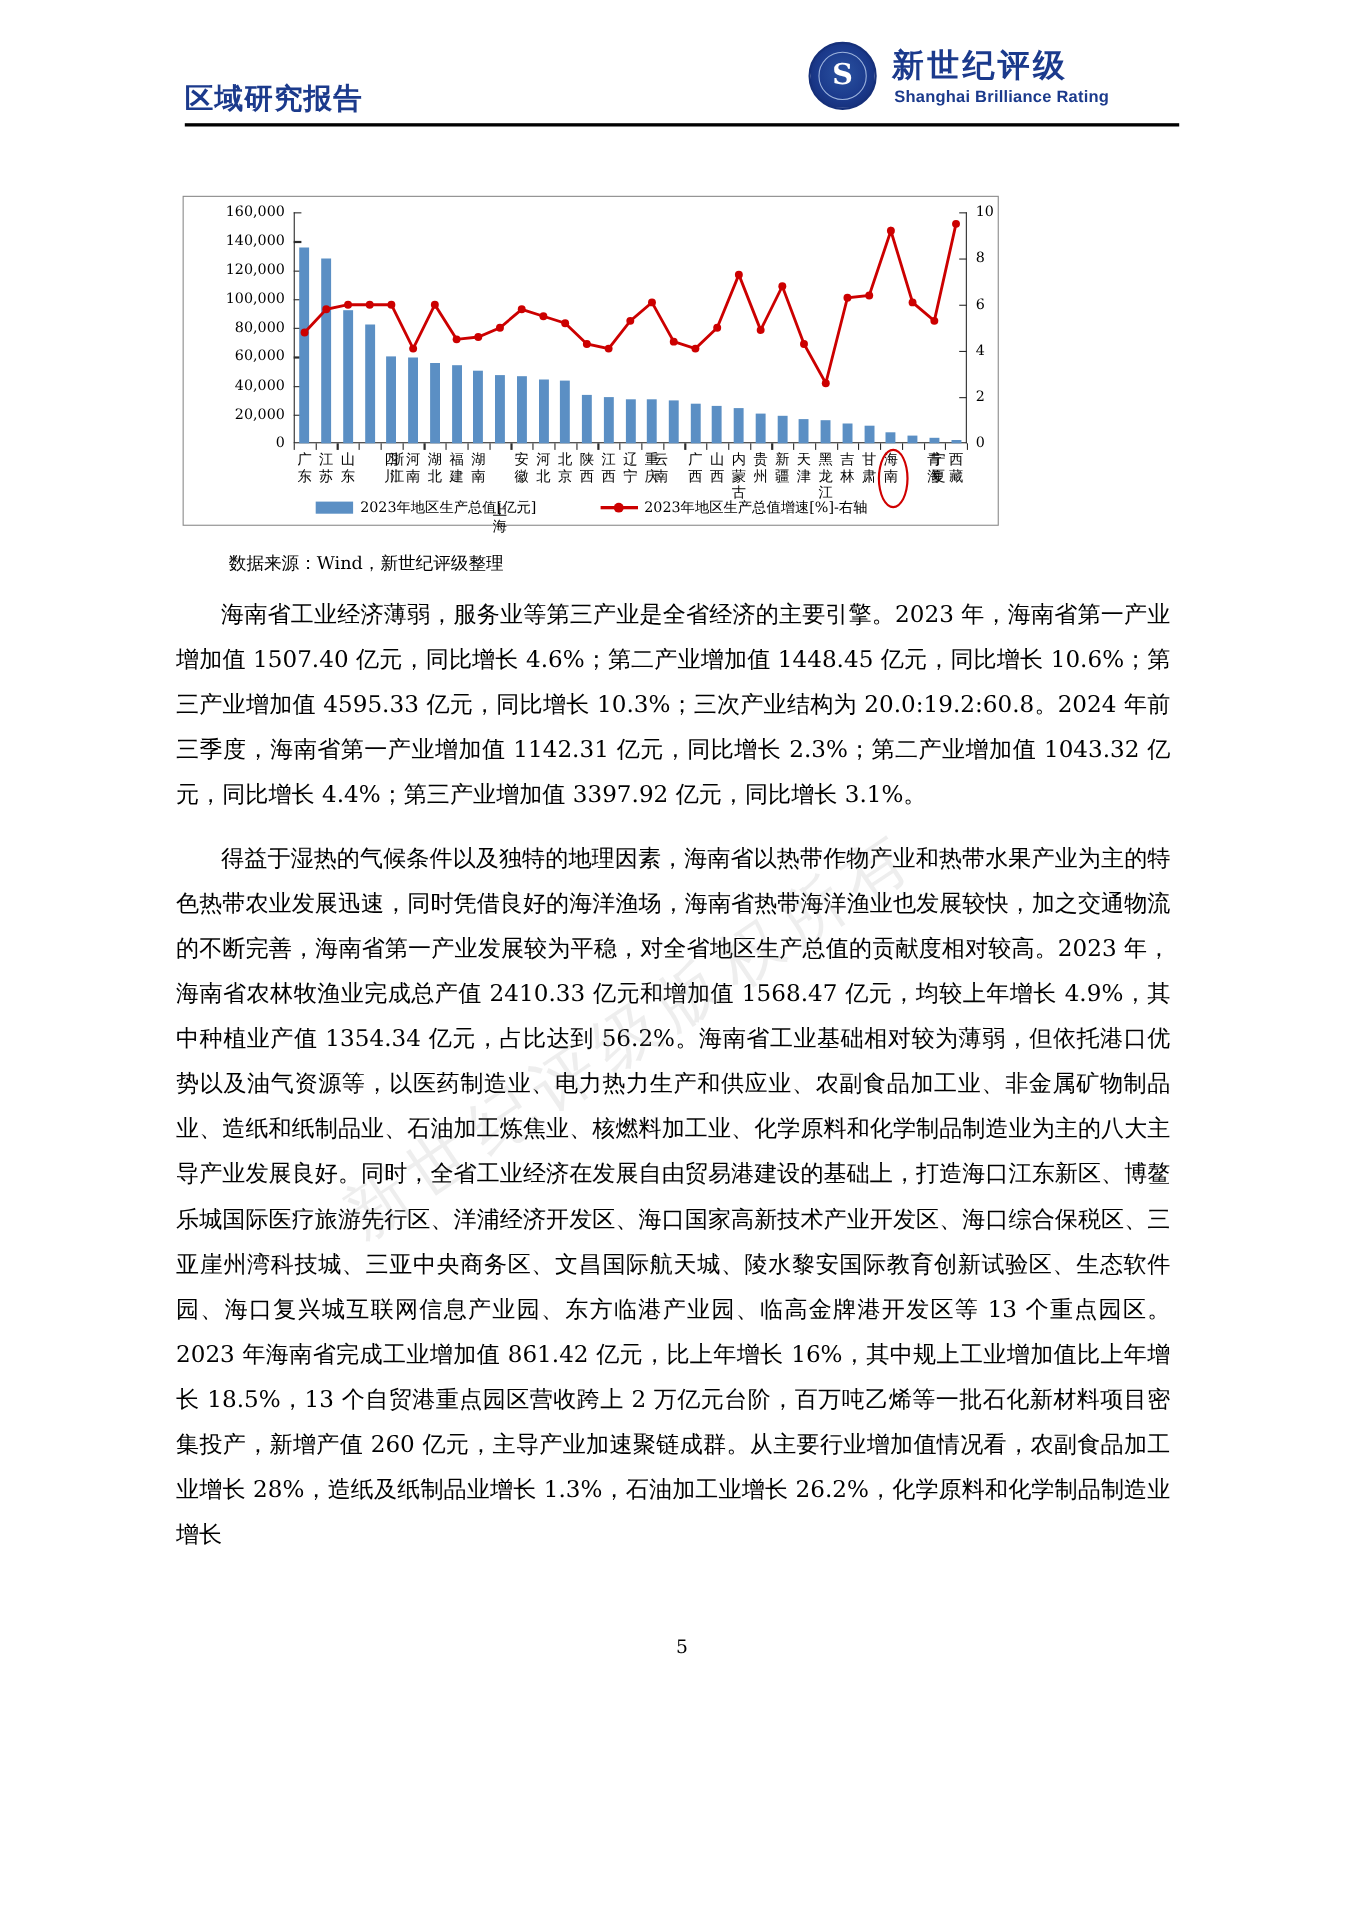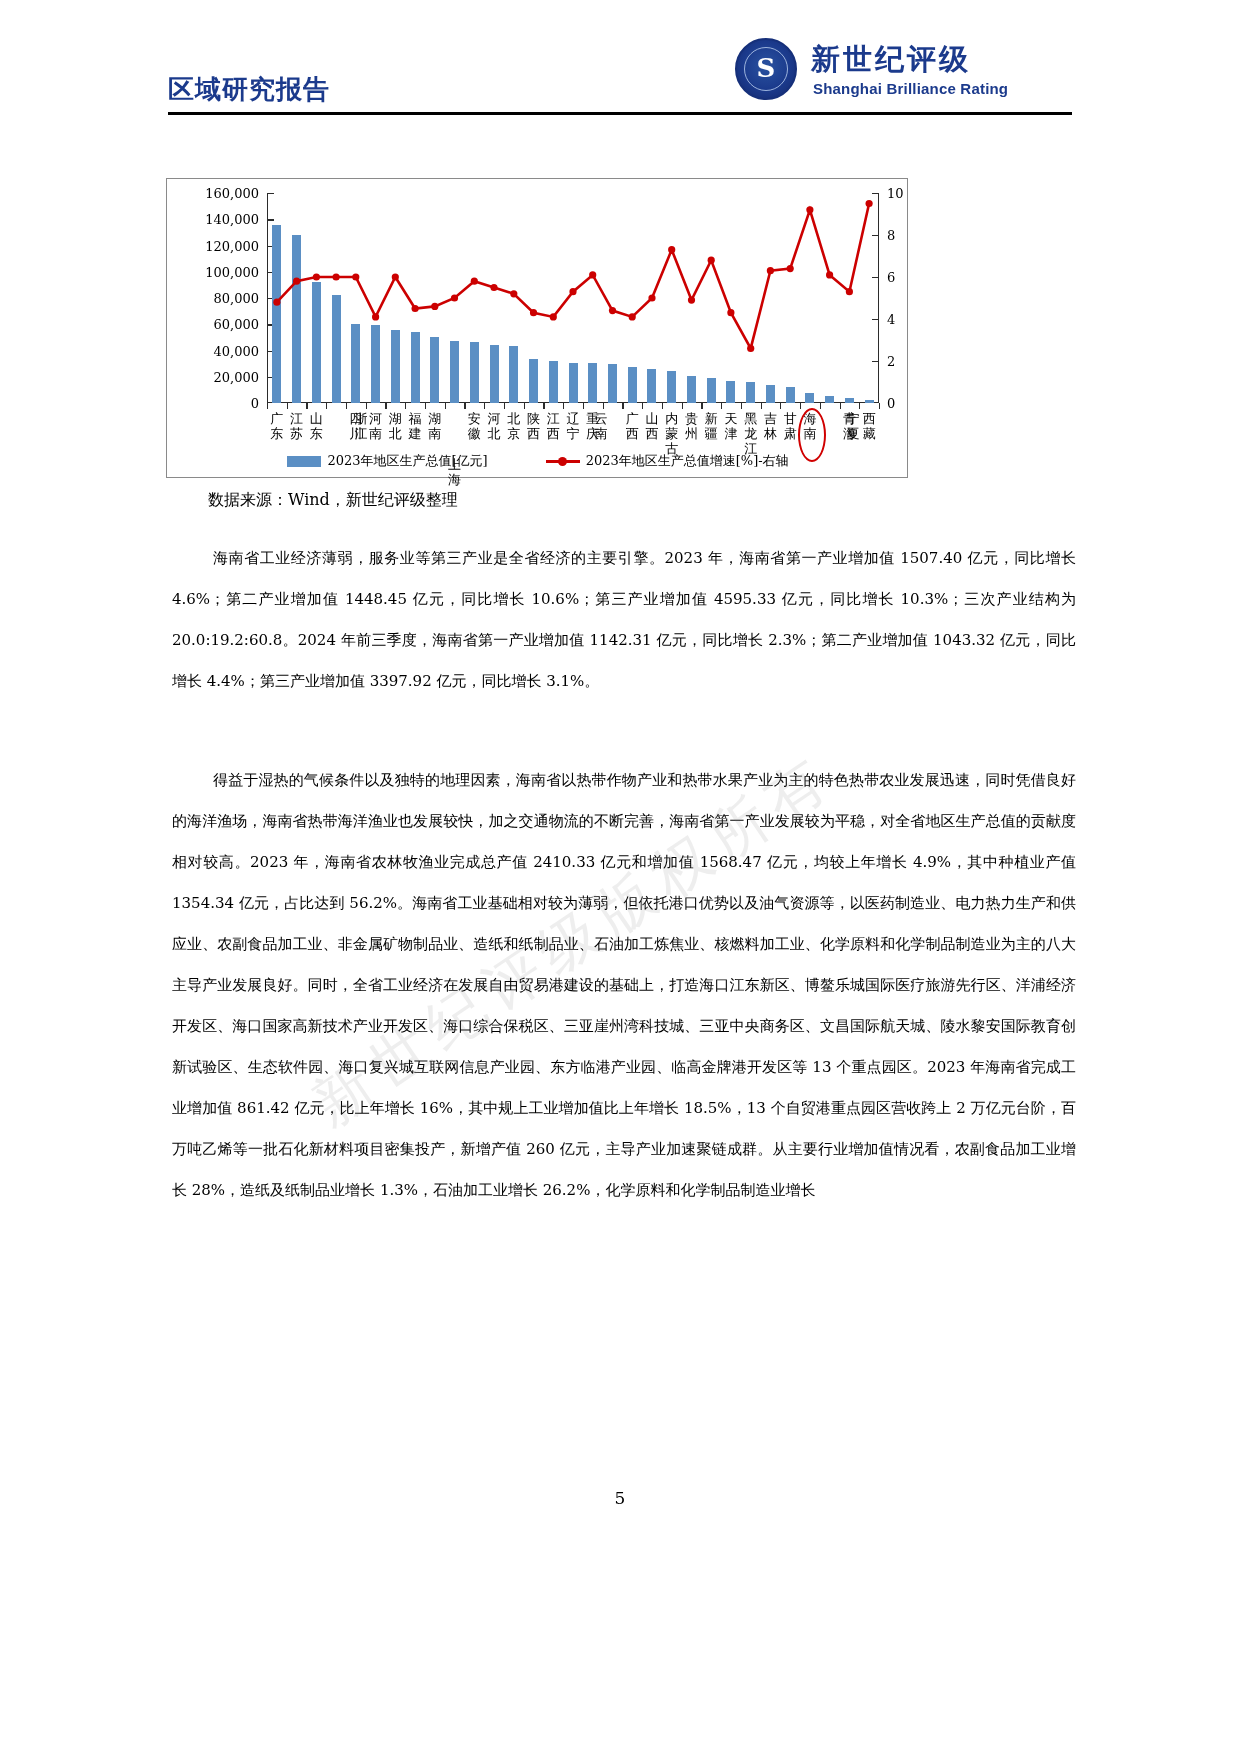--- a/index.html
+++ b/index.html
@@ -129,29 +129,29 @@
   .leg-line { width:34px; height:11px; position:relative; display:inline-block; }
   .leg-line i {
     position:absolute; left:0; top:4.5px; width:34px; height:3px; background:#cc0000;
   }
   .leg-line b {
     position:absolute; left:12px; top:1px; width:9px; height:9px;
     border-radius:50%; background:#cc0000;
   }
 
   .src-note {
-    position:absolute; left:208px; top:490px;
+    position:absolute; left:208px; top:502px;
     font-family:"DejaVu Serif", serif; font-size:16px; color:#000;
   }
 
   
   .para {
-    position:absolute; left:172px; width:904px;
+    position:absolute; left:160px; width:904px;
     font-family:"DejaVu Serif", serif;
-    font-size:15px; line-height:41px; color:#000;
+    font-size:21px; line-height:41px; color:#000;
     text-align:justify; text-justify:inter-ideograph;
     text-indent:41px;
   }
   #para1 { top:538px; }
   #para2 { top:760px; }
 
   .watermark {
     position:absolute; left:390px; top:880px;
     width:560px; height:500px;
     transform:rotate(-34deg);

